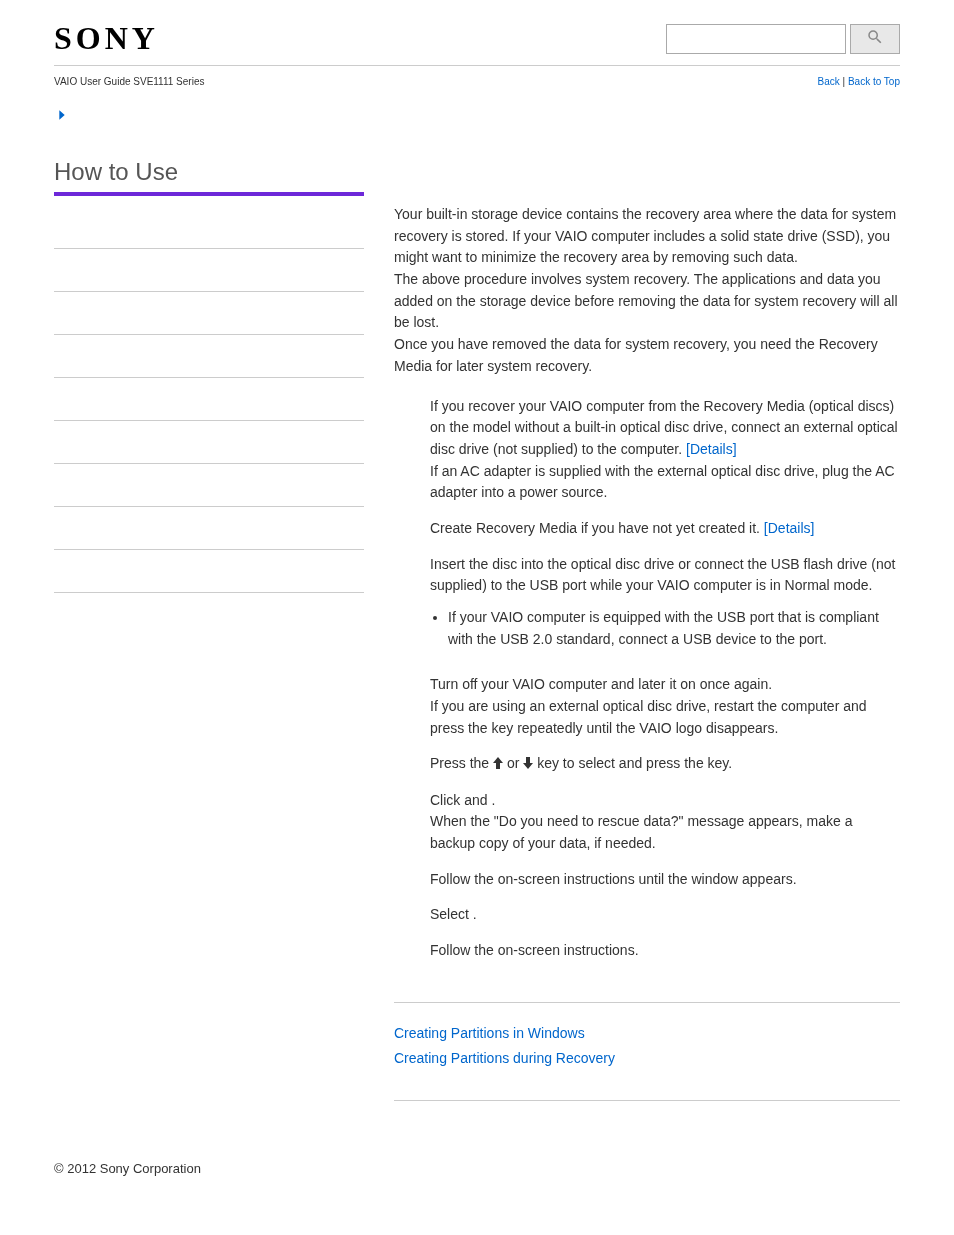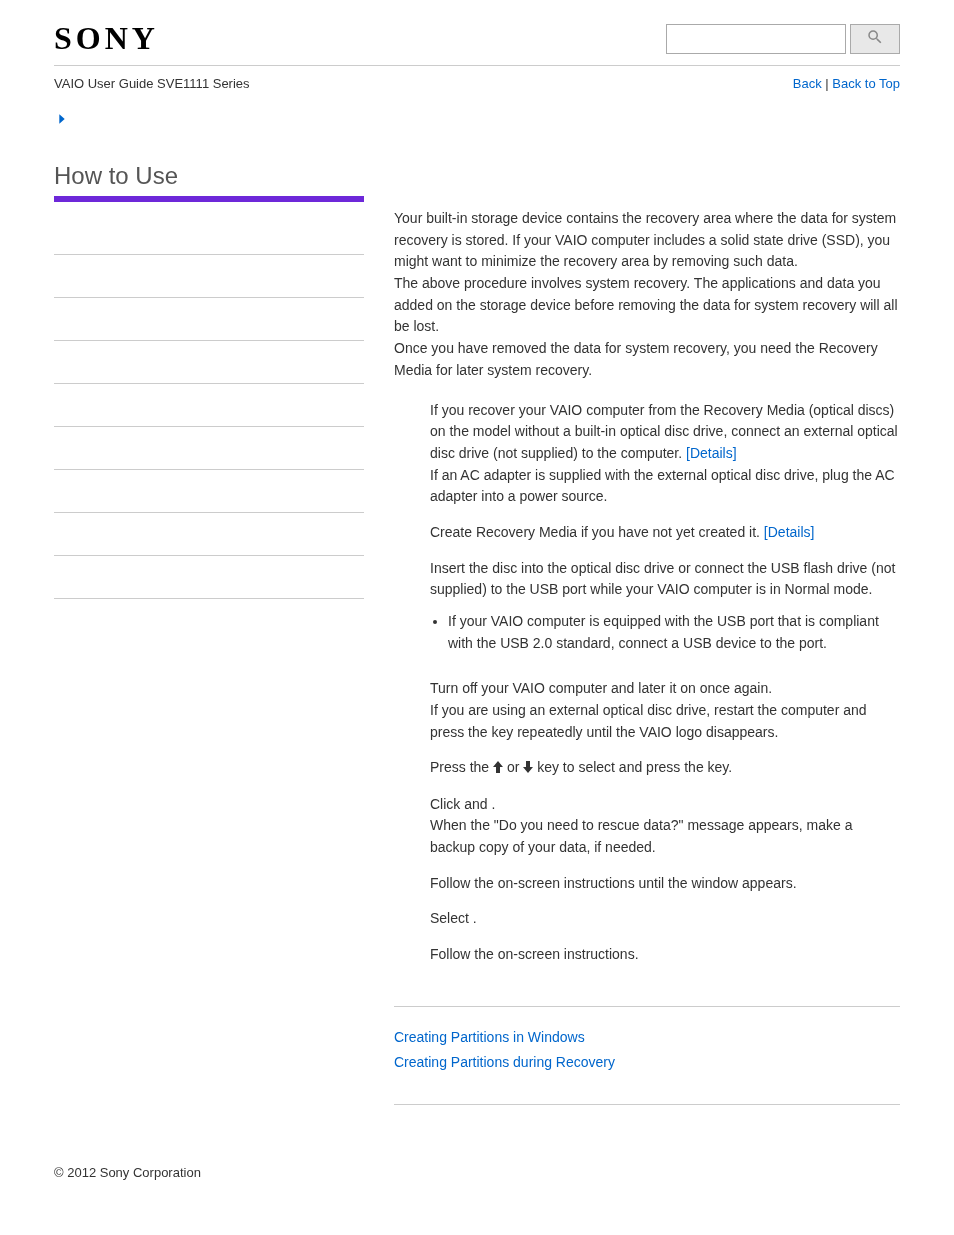--- a/index.html
+++ b/index.html
@@ -51,21 +51,21 @@
     align-items: center;
     justify-content: center;
     cursor: pointer;
   }
   .search-btn svg { fill: #888; }
   .sub-bar {
     display: flex;
     justify-content: space-between;
     align-items: center;
     padding: 10px 0 20px 0;
-    font-size: 13px;
+    font-size: 10px;
   }
   .sub-left { color: #333; }
   .sub-right a { color: #0066cc; text-decoration: none; }
   .sub-right .sep { color: #333; }
   .chevron {
     color: #0066cc;
     font-size: 18px;
     font-weight: bold;
     margin-bottom: 30px;
     display: inline-block;
@@ -76,21 +76,21 @@
   }
   .sidebar {
     width: 310px;
     flex-shrink: 0;
   }
   .sidebar h2 {
     font-size: 24px;
     font-weight: normal;
     color: #555;
     margin: 0 0 10px 0;
-    border-bottom: 6px solid #6d28d9;
+    border-bottom: 4px solid #6d28d9;
     padding-bottom: 6px;
   }
   .side-row {
     border-bottom: 1px solid #ccc;
     height: 42px;
   }
   .main {
     flex: 1;
     padding-left: 30px;
     padding-top: 46px;

